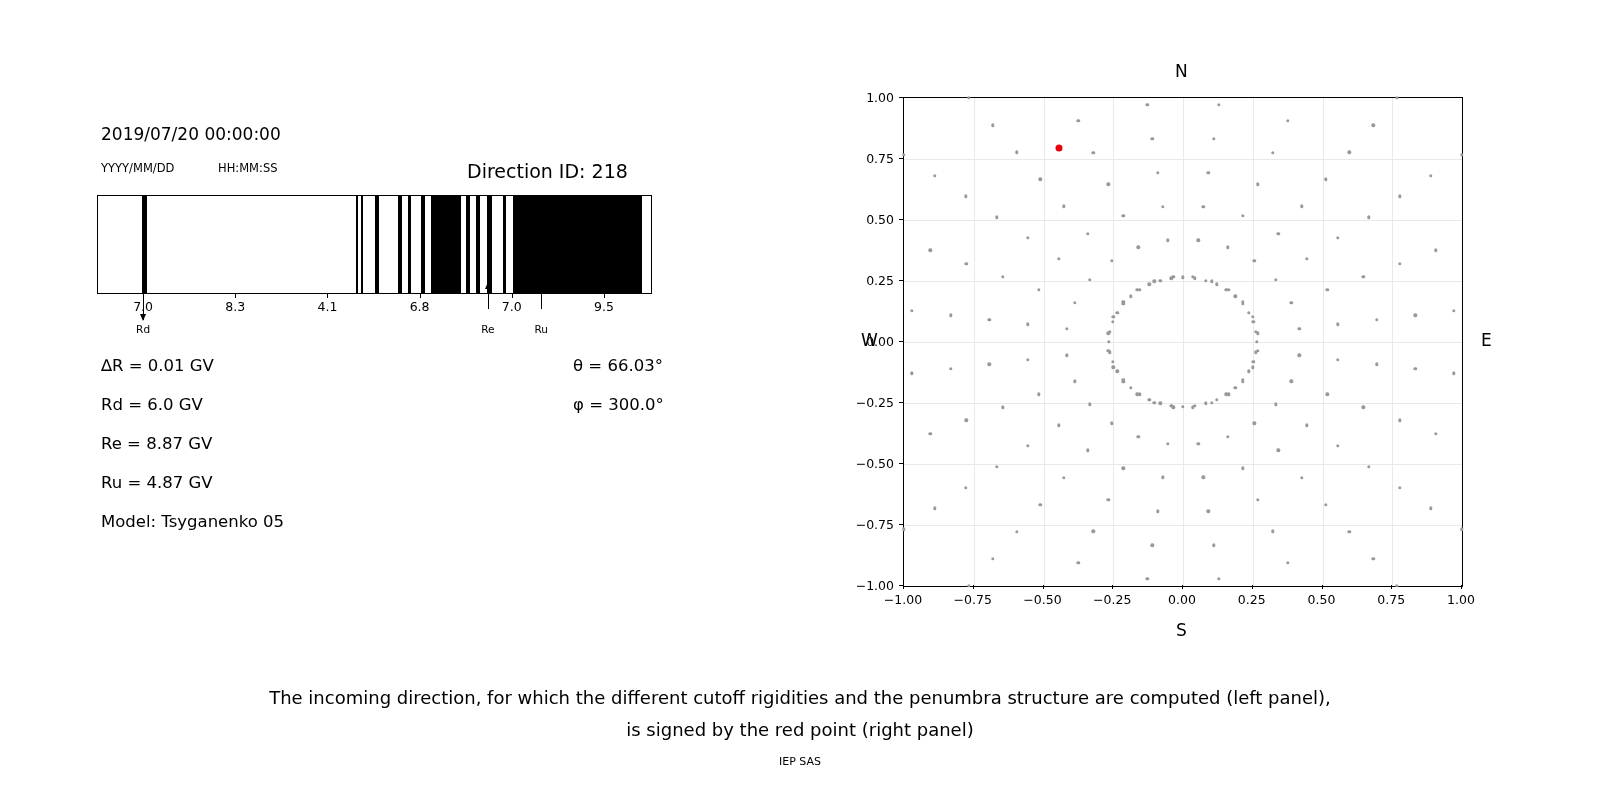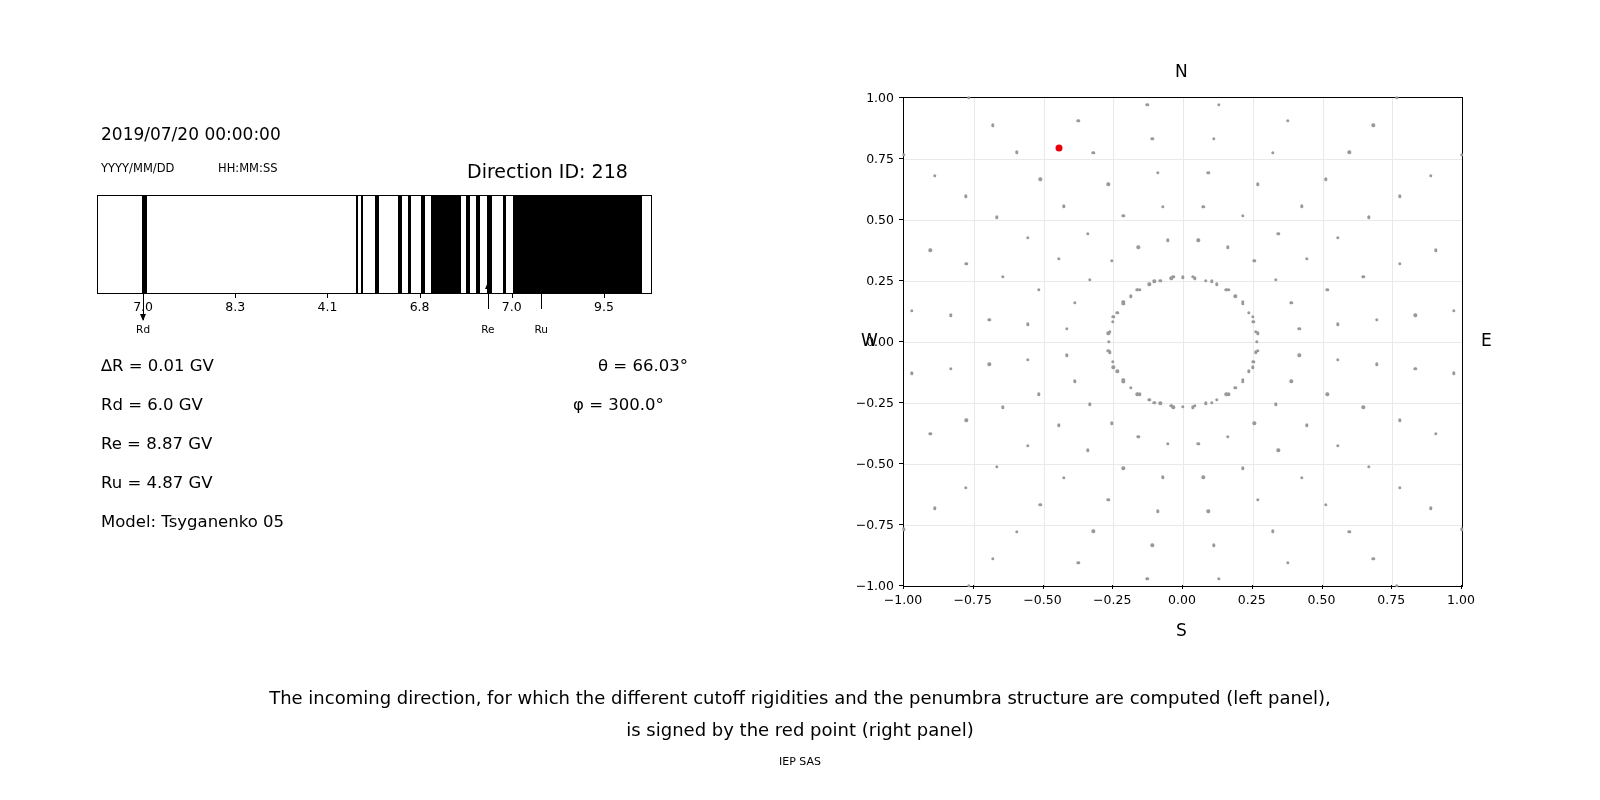--- a/index.html
+++ b/index.html
@@ -143,21 +143,21 @@
   }
   .param-right {
     left: 573px;
     font-size: 16.5px;
   }
   #param-dr   { top: 356px; }
   #param-rd   { top: 395px; }
   #param-re   { top: 434px; }
   #param-ru   { top: 473px; }
   #param-model{ top: 512px; }
-  #param-theta{ top: 356px; margin-left: 25px; }
+  #param-theta{ top: 356px; }
   #param-phi  { top: 395px; }
 
   
   #right-panel {
     position: absolute;
     left: 800px;
     top: 0;
     width: 800px;
     height: 660px;
   }

